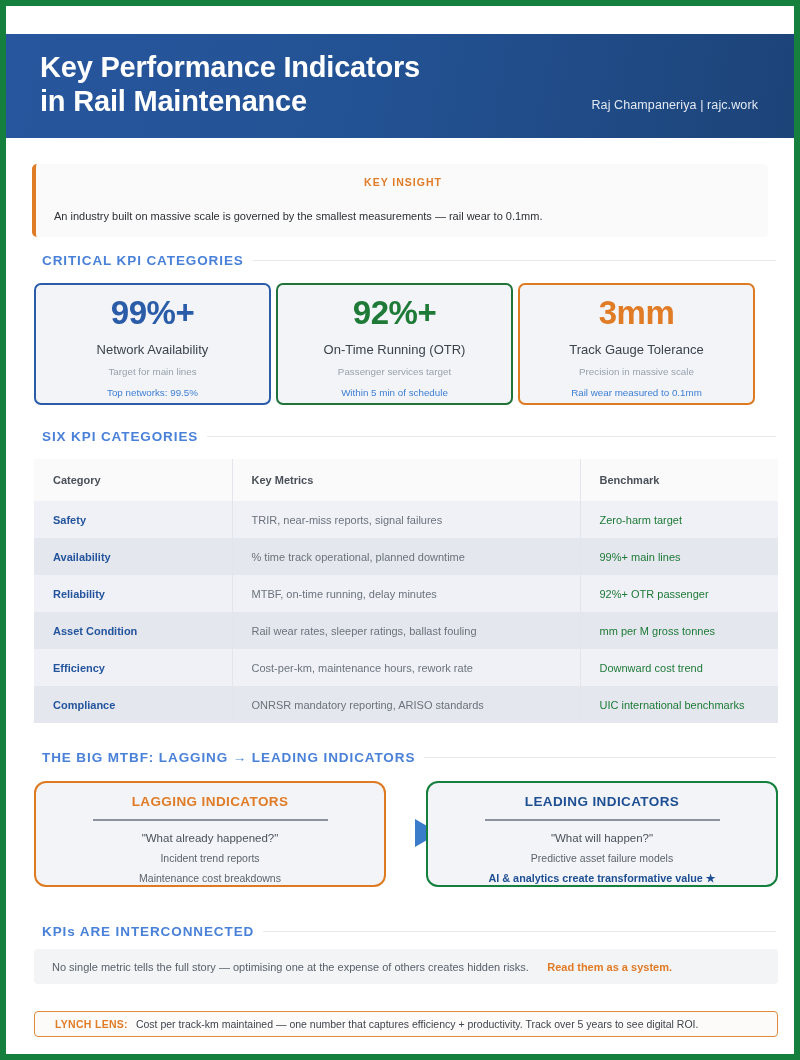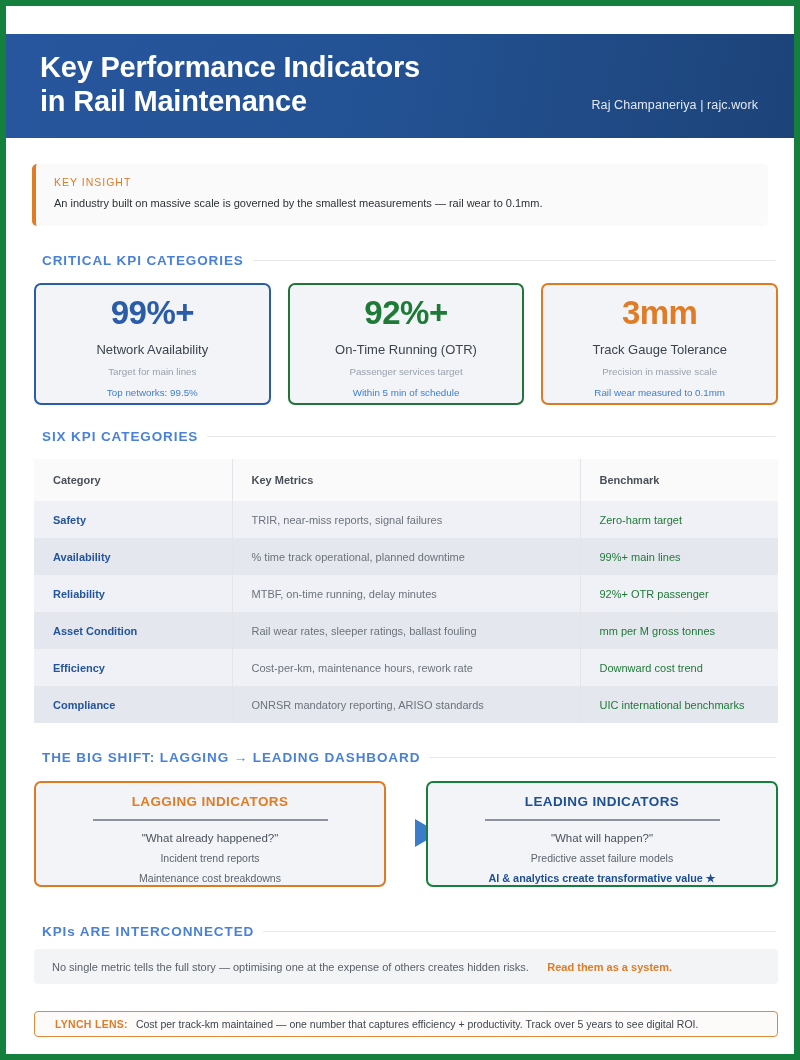--- a/index.html
+++ b/index.html
@@ -65,23 +65,24 @@
     width: 736px;
     min-height: 62px;
     background: #fafafa;
     border-left: 4px solid #e07b26;
     border-radius: 5px;
     padding: 12px 16px 13px 18px;
   }
   .insight-label {
     color: #e07b26;
     font-size: 10.5px;
-    font-weight: normal;
+    font-weight: bold;
     letter-spacing: 1.0px;
-    margin-bottom: 8px;
+    margin-bottom: 21px;
+    text-align: center;
   }
   .insight-text {
     color: #2c3136;
     font-size: 11px;
     line-height: 1.35;
   }
 
   
   .section-head {
     position: absolute;
@@ -109,21 +110,21 @@
     line-height: 20px;
   }
 
   
   .kpi-row {
     position: absolute;
     top: 277px;
     left: 28px;
     width: 744px;
     display: flex;
-    gap: 17px;
+    gap: 5px;
   }
   .kpi-card {
     width: 237px;
     height: 122px;
     background: #f2f4f8;
     border: 2px solid #2a5ca8;
     border-radius: 7px;
     text-align: center;
     padding-top: 11px;
   }
@@ -200,21 +201,21 @@
     left: 28px;
     width: 744px;
     height: 108px;
   }
   .shift-box {
     position: absolute;
     top: 0;
     width: 352px;
     height: 106px;
     background: #f2f4f8;
-    border-radius: 7px;
+    border-radius: 12px;
     text-align: center;
     padding-top: 11px;
   }
   .shift-box.lagging { left: 0; border: 2px solid #dd7a22; }
   .shift-box.leading { right: 0; border: 2px solid #15803d; }
   .shift-title {
     font-size: 13.5px;
     font-weight: bold;
     letter-spacing: 0.4px;
   }
@@ -394,21 +395,21 @@
         <tr>
           <td class="c-cat">Compliance</td>
           <td class="c-met">ONRSR mandatory reporting, ARISO standards</td>
           <td class="c-ben">UIC international benchmarks</td>
         </tr>
       </tbody>
     </table>
 
     <div class="section-head" style="top:742px;">
       <div class="rule"></div>
-      <span class="stitle">THE BIG SHIFT: LAGGING → LEADING DASHBOARD</span>
+      <span class="stitle">THE BIG MTBF: LAGGING → LEADING INDICATORS</span>
     </div>
 
     <div class="shift-wrap">
       <div class="shift-box lagging">
         <div class="shift-title">LAGGING INDICATORS</div>
         <div class="shift-divider"></div>
         <div class="shift-q">"What already happened?"</div>
         <div class="shift-item">Incident trend reports</div>
         <div class="shift-item">Maintenance cost breakdowns</div>
       </div>

